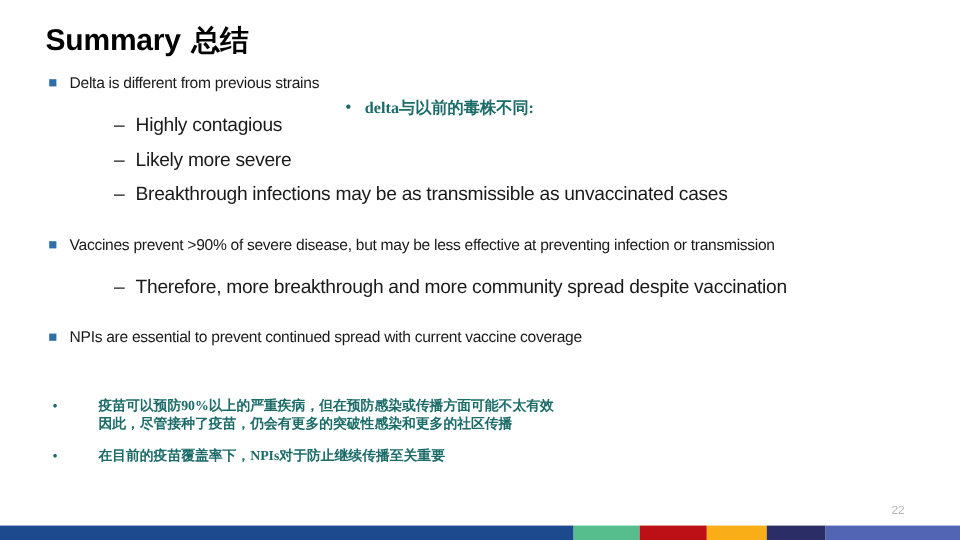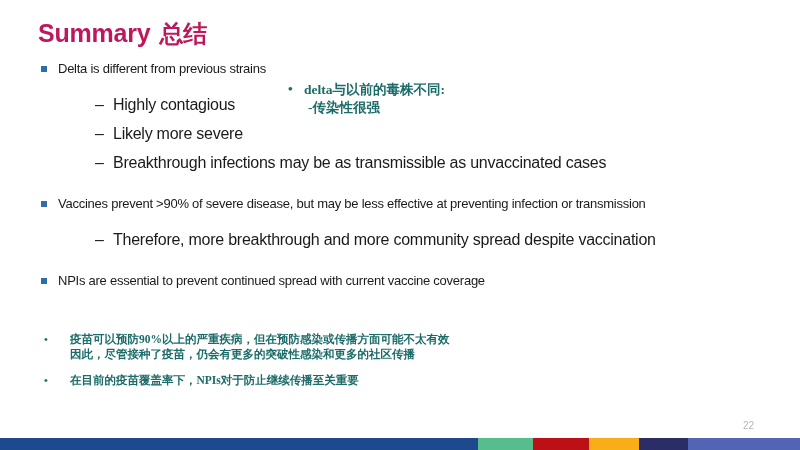--- a/index.html
+++ b/index.html
@@ -119,21 +119,21 @@
     position: relative;
     padding-left: 30px;
     margin-bottom: 12px;
   }
   #zh-bottom .bl .dot {
     position: absolute;
     left: 4px;
     top: 0;
     font-size: 11px;
   }
-  #zh-bottom .bl div { white-space: nowrap; }
+  #zh-bottom .bl div { white-space: nowrap; margin-left: 12px; }
 
   
   #pageno {
     position: absolute;
     right: 46px;
     top: 420px;
     font-size: 10px;
     color: #b6b6b6;
   }
 
@@ -146,21 +146,21 @@
     height: 12px;
     display: flex;
   }
   #footer-bar span { height: 100%; display: block; }
 </style>
 </head>
 <body>
 
 <div id="slide">
 
-  <div id="title" style="color: #be185d;">
+  <div id="title" style="color: #000000;">
     <span>Summary</span><span class="zh">总结</span>
   </div>
 
   <div id="body-en">
 
     <div class="lvl1">
       <span class="sq" style="background: rgb(46, 109, 169);"></span>
       <span>Delta is different from previous strains</span>
     </div>
 
@@ -194,21 +194,20 @@
       <span>NPIs are essential to prevent continued spread with current vaccine coverage</span>
     </div>
 
   </div>
 
   <div id="zh-note" style="color: rgb(27, 107, 104);">
     <div class="nl">
       <span class="dot">•</span>
       <span>delta与以前的毒株不同:</span>
     </div>
-    <div class="sub">-传染性很强</div>
   </div>
 
   <div id="zh-bottom" style="color: rgb(27, 107, 104);">
     <div class="bl">
       <span class="dot">•</span>
       <div>疫苗可以预防90%以上的严重疾病，但在预防感染或传播方面可能不太有效</div>
       <div>因此，尽管接种了疫苗，仍会有更多的突破性感染和更多的社区传播</div>
     </div>
     <div class="bl">
       <span class="dot">•</span>

